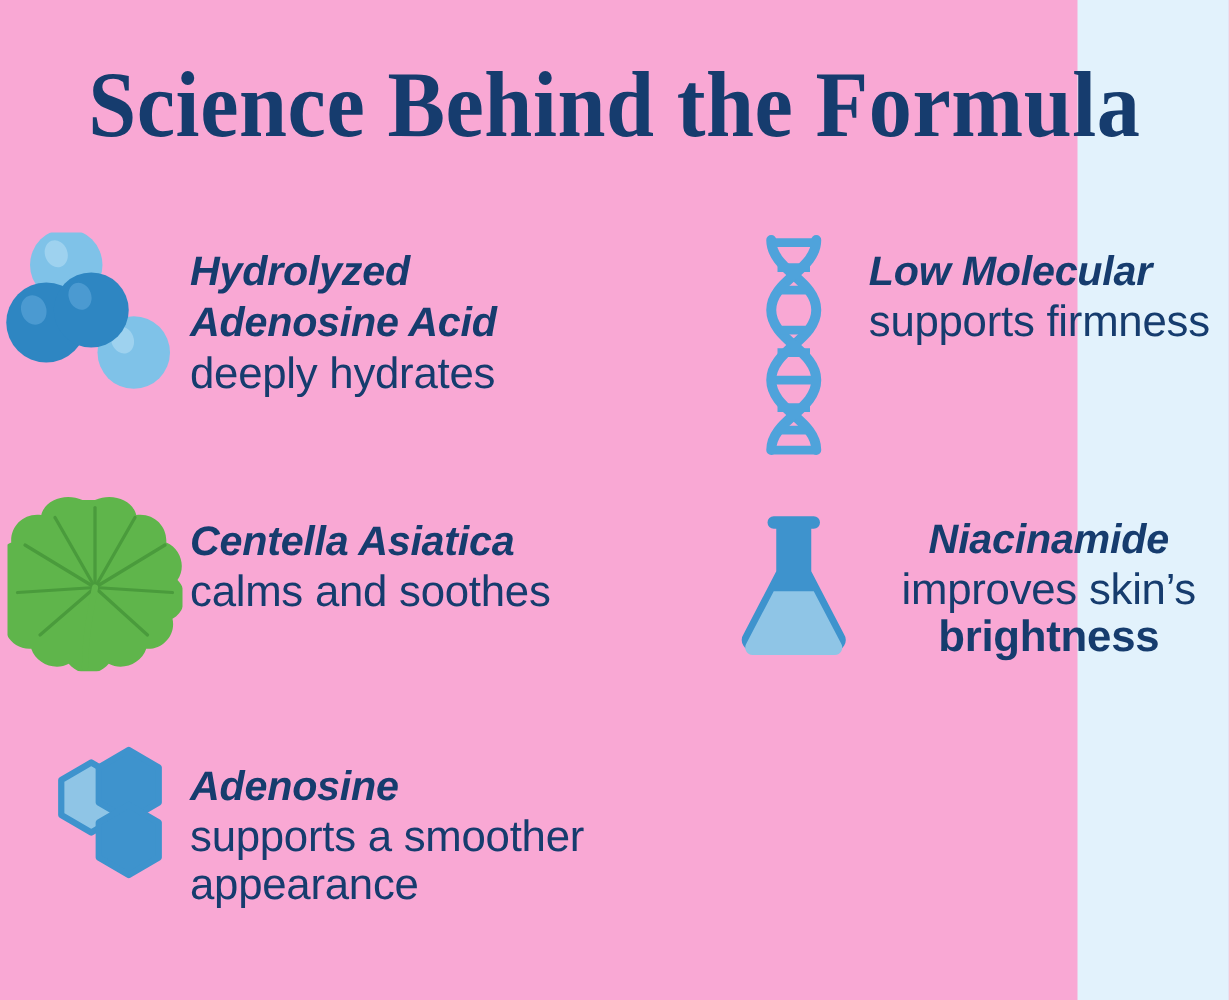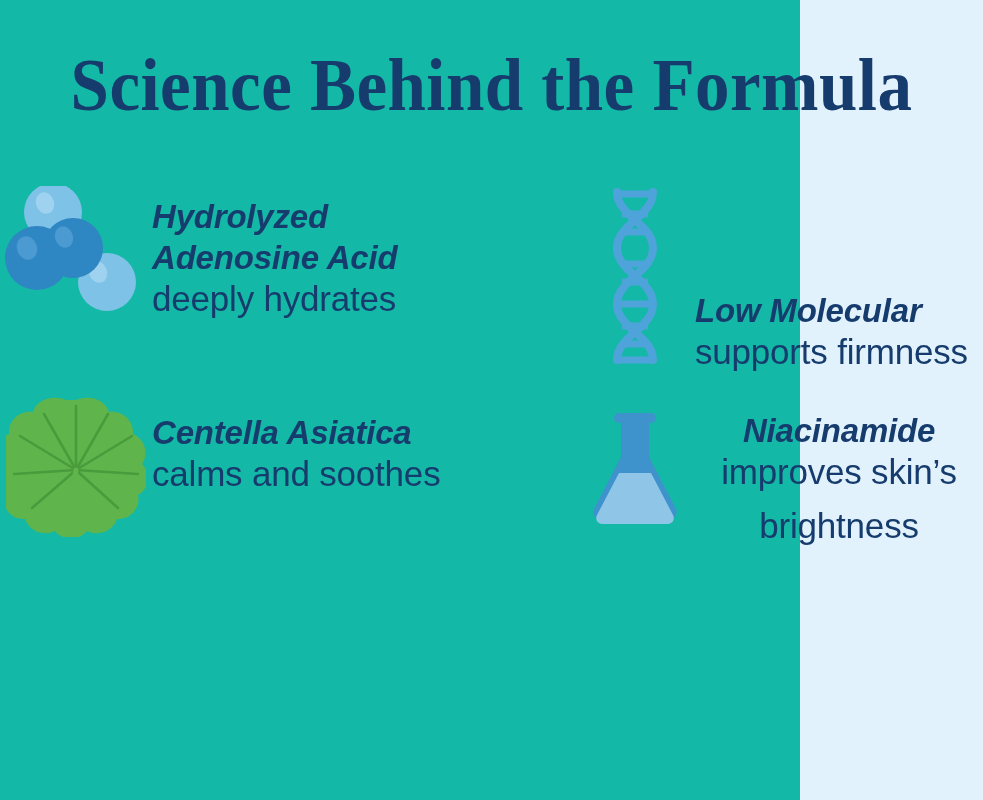--- a/index.html
+++ b/index.html
@@ -9,23 +9,23 @@
   body {
     width: 983px;
     height: 800px;
     background: #e2f2fc;
     font-family: "Liberation Sans", sans-serif;
     overflow: hidden;
     position: relative;
   }
   #page {
     position: relative;
-    width: 800px;
+    width: 862px;
     height: 800px;
-    background: #14b8a6;
+    background: #f9a8d4;
   }
   .title {
     position: absolute;
     left: 0;
     top: 42px;
     width: 983px;
     text-align: center;
     font-family: "Liberation Serif", serif;
     font-weight: bold;
     font-size: 75px;
@@ -68,21 +68,21 @@
     color: #163c6e;
     margin: 2px 0 0 0;
     letter-spacing: -0.2px;
   }
 
   
   #item-hyaluronic { left: 0px;   top: 186px; width: 500px; }
   #item-hyaluronic .icon-box { width: 152px; height: 130px; }
   #item-hyaluronic .text-box { padding-top: 10px; }
 
-  #item-collagen   { left: 575px; top: 186px; width: 408px; align-items: flex-end; }
+  #item-collagen   { left: 575px; top: 186px; width: 408px; }
   #item-collagen .icon-box { width: 120px; height: 185px; }
   #item-collagen .text-box { padding-top: 10px; }
 
   #item-centella   { left: 0px;   top: 392px; width: 500px; }
   #item-centella .icon-box { width: 152px; height: 145px; }
   #item-centella .text-box { padding-top: 20px; }
 
   #item-niacinamide{ left: 575px; top: 404px; width: 408px; text-align: center; }
   #item-niacinamide .icon-box { width: 120px; height: 130px; }
   #item-niacinamide .text-box { padding-top: 6px; }
@@ -179,18 +179,32 @@
   <div class="item" id="item-niacinamide">
     <div class="icon-box">
       <svg width="92" height="125" viewBox="0 0 92 125">
         <path d="M30 6 h32 a5 5 0 0 1 0 10 h-2 v34 l26 50 a9 9 0 0 1 -8 14 h-64 a9 9 0 0 1 -8 -14 l26 -50 v-34 h-2 a5 5 0 0 1 0 -10 z" fill="#3e93cd"></path>
         <path d="M30 66 h32 l22 42 a6 6 0 0 1 -5 9 h-66 a6 6 0 0 1 -5 -9 z" fill="#8fc5e6"></path>
       </svg>
     </div>
     <div class="text-box">
       <div class="item-name">Niacinamide</div>
       <div class="item-desc">improves skin’s</div>
-      <div class="item-desc" style="margin-top:16px;">brightness</div>
-    </div>
-  </div>
-
+      <div class="item-desc" style="margin-top:0;font-weight:bold;">brightness</div>
+    </div>
+  </div>
+
+  <div class="item" id="item-adenosine">
+    <div class="icon-box">
+      <svg width="130" height="110" viewBox="0 0 130 110">
+        <polygon points="38,28 62,14 86,28 86,56 62,70 38,56" fill="#8fc5e6" stroke="#3e93cd" stroke-width="5" stroke-linejoin="round"></polygon>
+        <polygon points="68,10 92,-4 116,10 116,38 92,52 68,38" transform="translate(0,8)" fill="#3e93cd" stroke="#3e93cd" stroke-width="5" stroke-linejoin="round"></polygon>
+        <polygon points="68,56 92,42 116,56 116,84 92,98 68,84" transform="translate(0,6)" fill="#3e93cd" stroke="#3e93cd" stroke-width="5" stroke-linejoin="round"></polygon>
+      </svg>
+    </div>
+    <div class="text-box">
+      <div class="item-name">Adenosine</div>
+      <div class="item-desc">supports a smoother</div>
+      <div class="item-desc" style="margin-top:0;">appearance</div>
+    </div>
+  </div>
 
 </div>
 
 </body></html>

